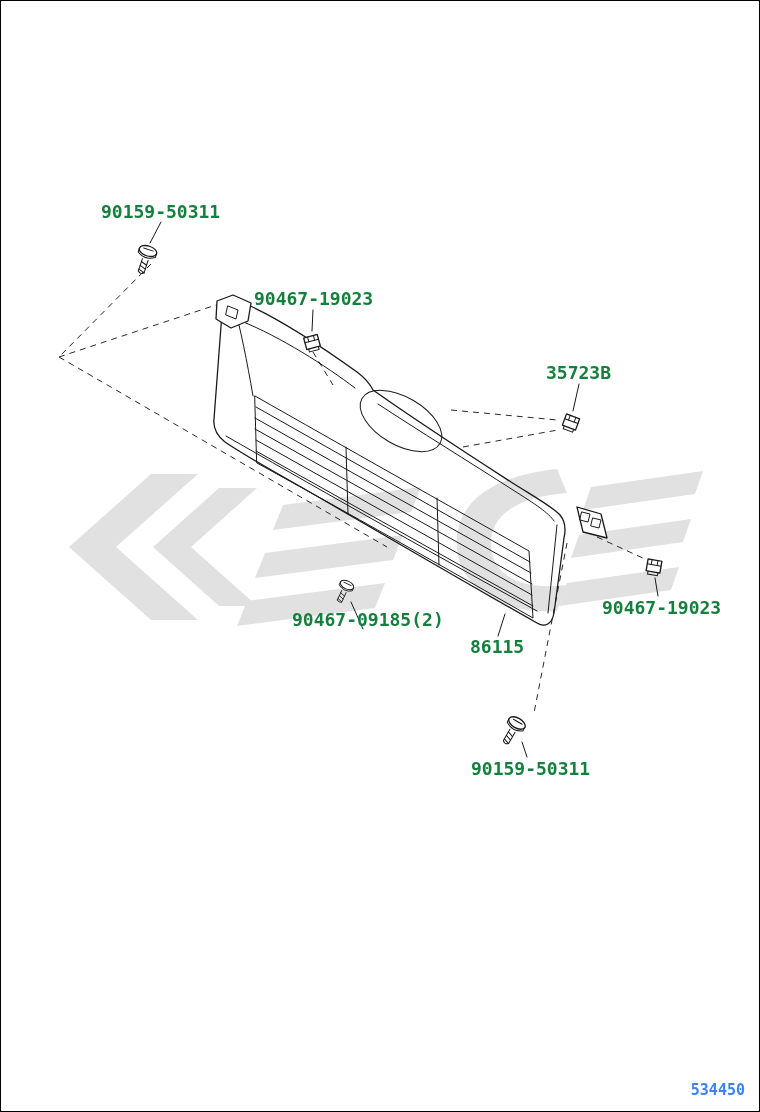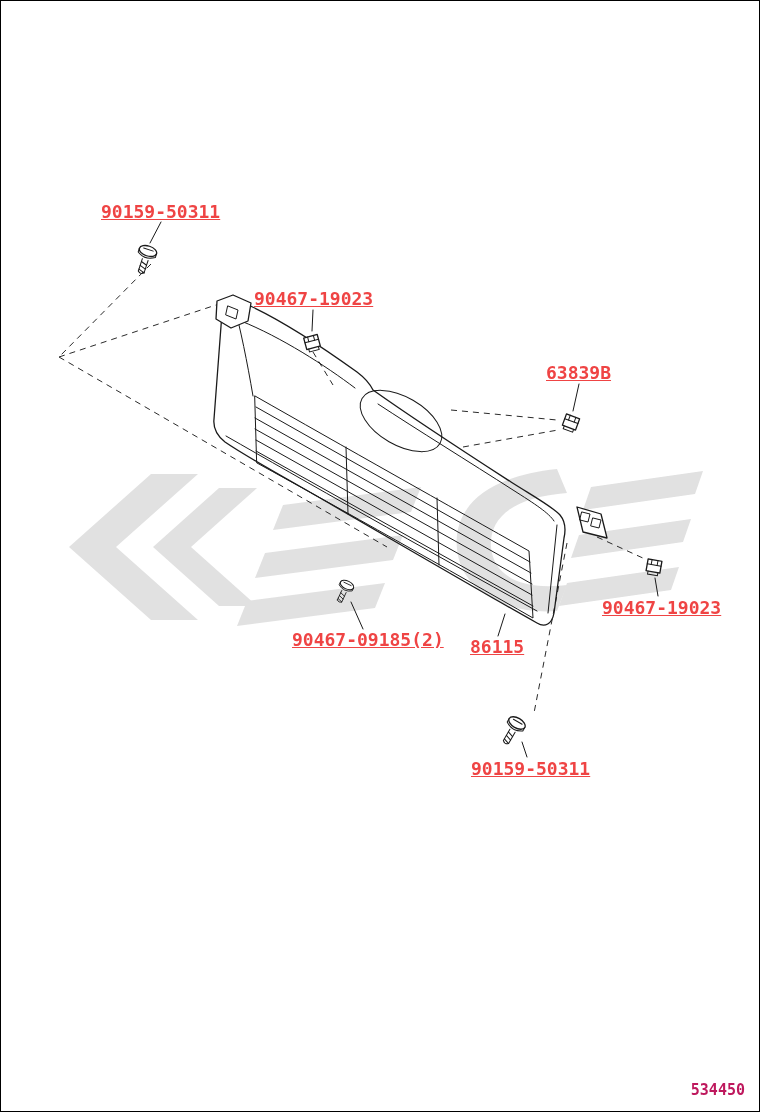--- a/index.html
+++ b/index.html
@@ -23,33 +23,32 @@
     top: 0;
     width: 760px;
     height: 1112px;
   }
   .part-label {
     position: absolute;
     font-family: "DejaVu Sans Mono", "Liberation Mono", monospace;
     font-weight: 700;
     font-size: 18px;
     line-height: 20px;
-    color: #ef4444;
+    color: #15803d;
     white-space: nowrap;
     letter-spacing: 0px;
-    text-decoration: underline;
   }
   .footer-code {
     position: absolute;
     right: 14px;
     bottom: 12px;
     font-family: "DejaVu Sans Mono", "Liberation Mono", monospace;
     font-weight: 700;
     font-size: 15px;
-    color: #be185d;
+    color: #3b82f6;
   }
   .stroke {
     fill: none;
     stroke: #1a1a1a;
     stroke-width: 1.3;
     stroke-linecap: round;
     stroke-linejoin: round;
   }
   .stroke-thin {
     fill: none;
@@ -187,25 +186,25 @@
       <path class="stroke-thin" d="M 362 628 L 350 601"></path>
       <path class="stroke-thin" d="M 497 635 L 504 613"></path>
       <path class="stroke-thin" d="M 526 756 L 521 741"></path>
     </g>
   </svg>
 
   <div class="part-label" style="left:100px; top:201px;">90159-50311</div>
 
   <div class="part-label" style="left:253px; top:288px;">90467-19023</div>
 
-  <div class="part-label" style="left:545px; top:362px;">63839B</div>
+  <div class="part-label" style="left:545px; top:362px;">35723B</div>
 
   <div class="part-label" style="left:601px; top:597px;">90467-19023</div>
 
-  <div class="part-label" style="left:291px; top:629px;">90467-09185(2)</div>
+  <div class="part-label" style="left:291px; top:609px;">90467-09185(2)</div>
 
   <div class="part-label" style="left:469px; top:636px;">86115</div>
 
   <div class="part-label" style="left:470px; top:758px;">90159-50311</div>
 
   <div class="footer-code">534450</div>
 
 </div>
 
 </body></html>

